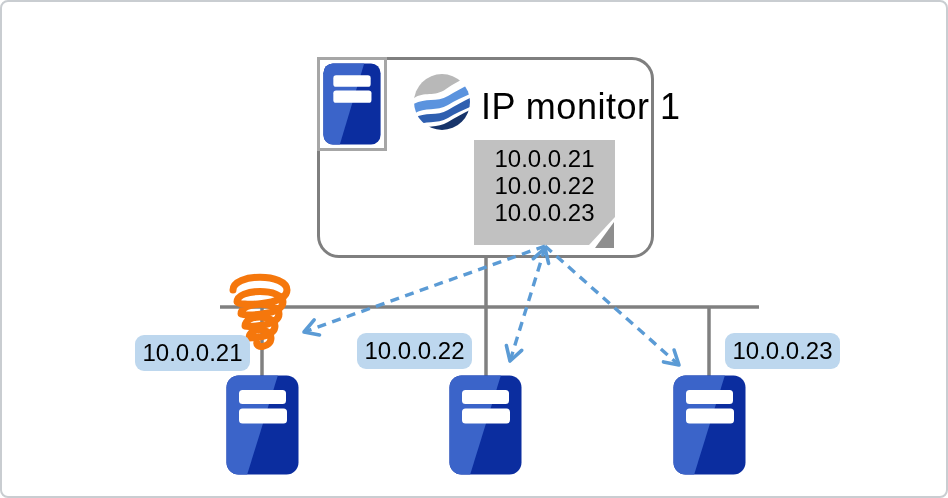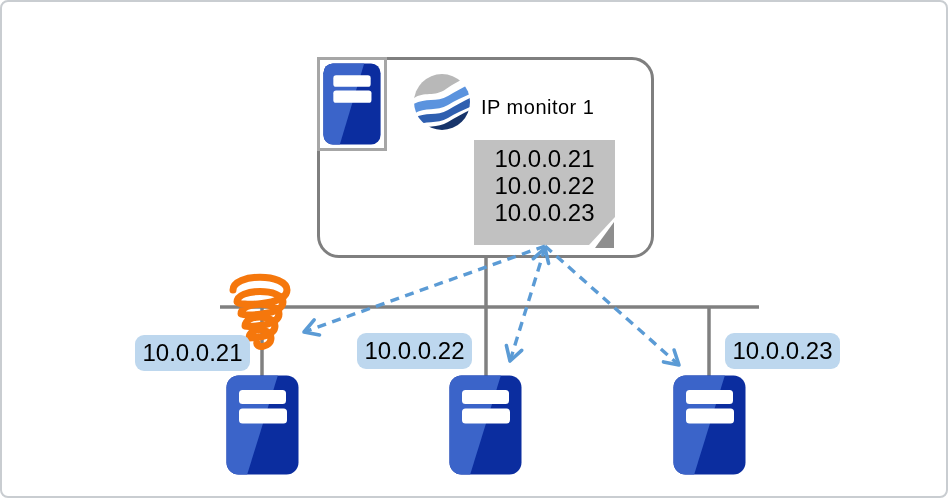--- a/index.html
+++ b/index.html
@@ -13,21 +13,21 @@
     border:3px solid #7f7f7f; border-radius:22px; background:#ffffff; box-sizing:border-box;
   }
   .layer { position:absolute; left:0; top:0; width:948px; height:498px; }
   .icon-box {
     position:absolute; left:315px; top:55px; width:70px; height:94px;
     border:3px solid #a6a6a6; background:#ffffff; box-sizing:border-box;
   }
   .icon-box svg { position:absolute; left:3px; top:3px; }
   .title {
     position:absolute; left:479px; top:90px; width:200px; height:30px;
-    font-size:20px; line-height:30px; color:#000; white-space:nowrap; letter-spacing:0.5px;
+    font-size:36px; line-height:30px; color:#000; white-space:nowrap; letter-spacing:0.5px;
   }
   .note-text {
     position:absolute; left:472px; top:143px; width:141px;
     font-size:24px; line-height:27px; color:#000; text-align:center;
   }
   .chip {
     position:absolute; height:36px; background:#bdd7ee; border-radius:9px;
     font-size:24px; line-height:36px; color:#000; text-align:center;
   }
   .chip1 { left:133px; top:333px; width:115px; }

